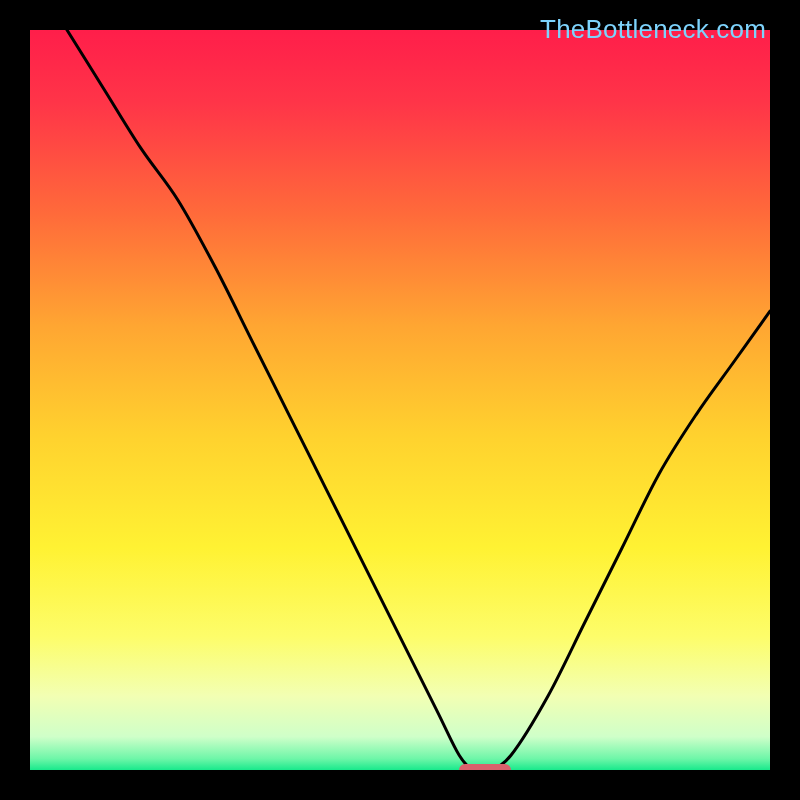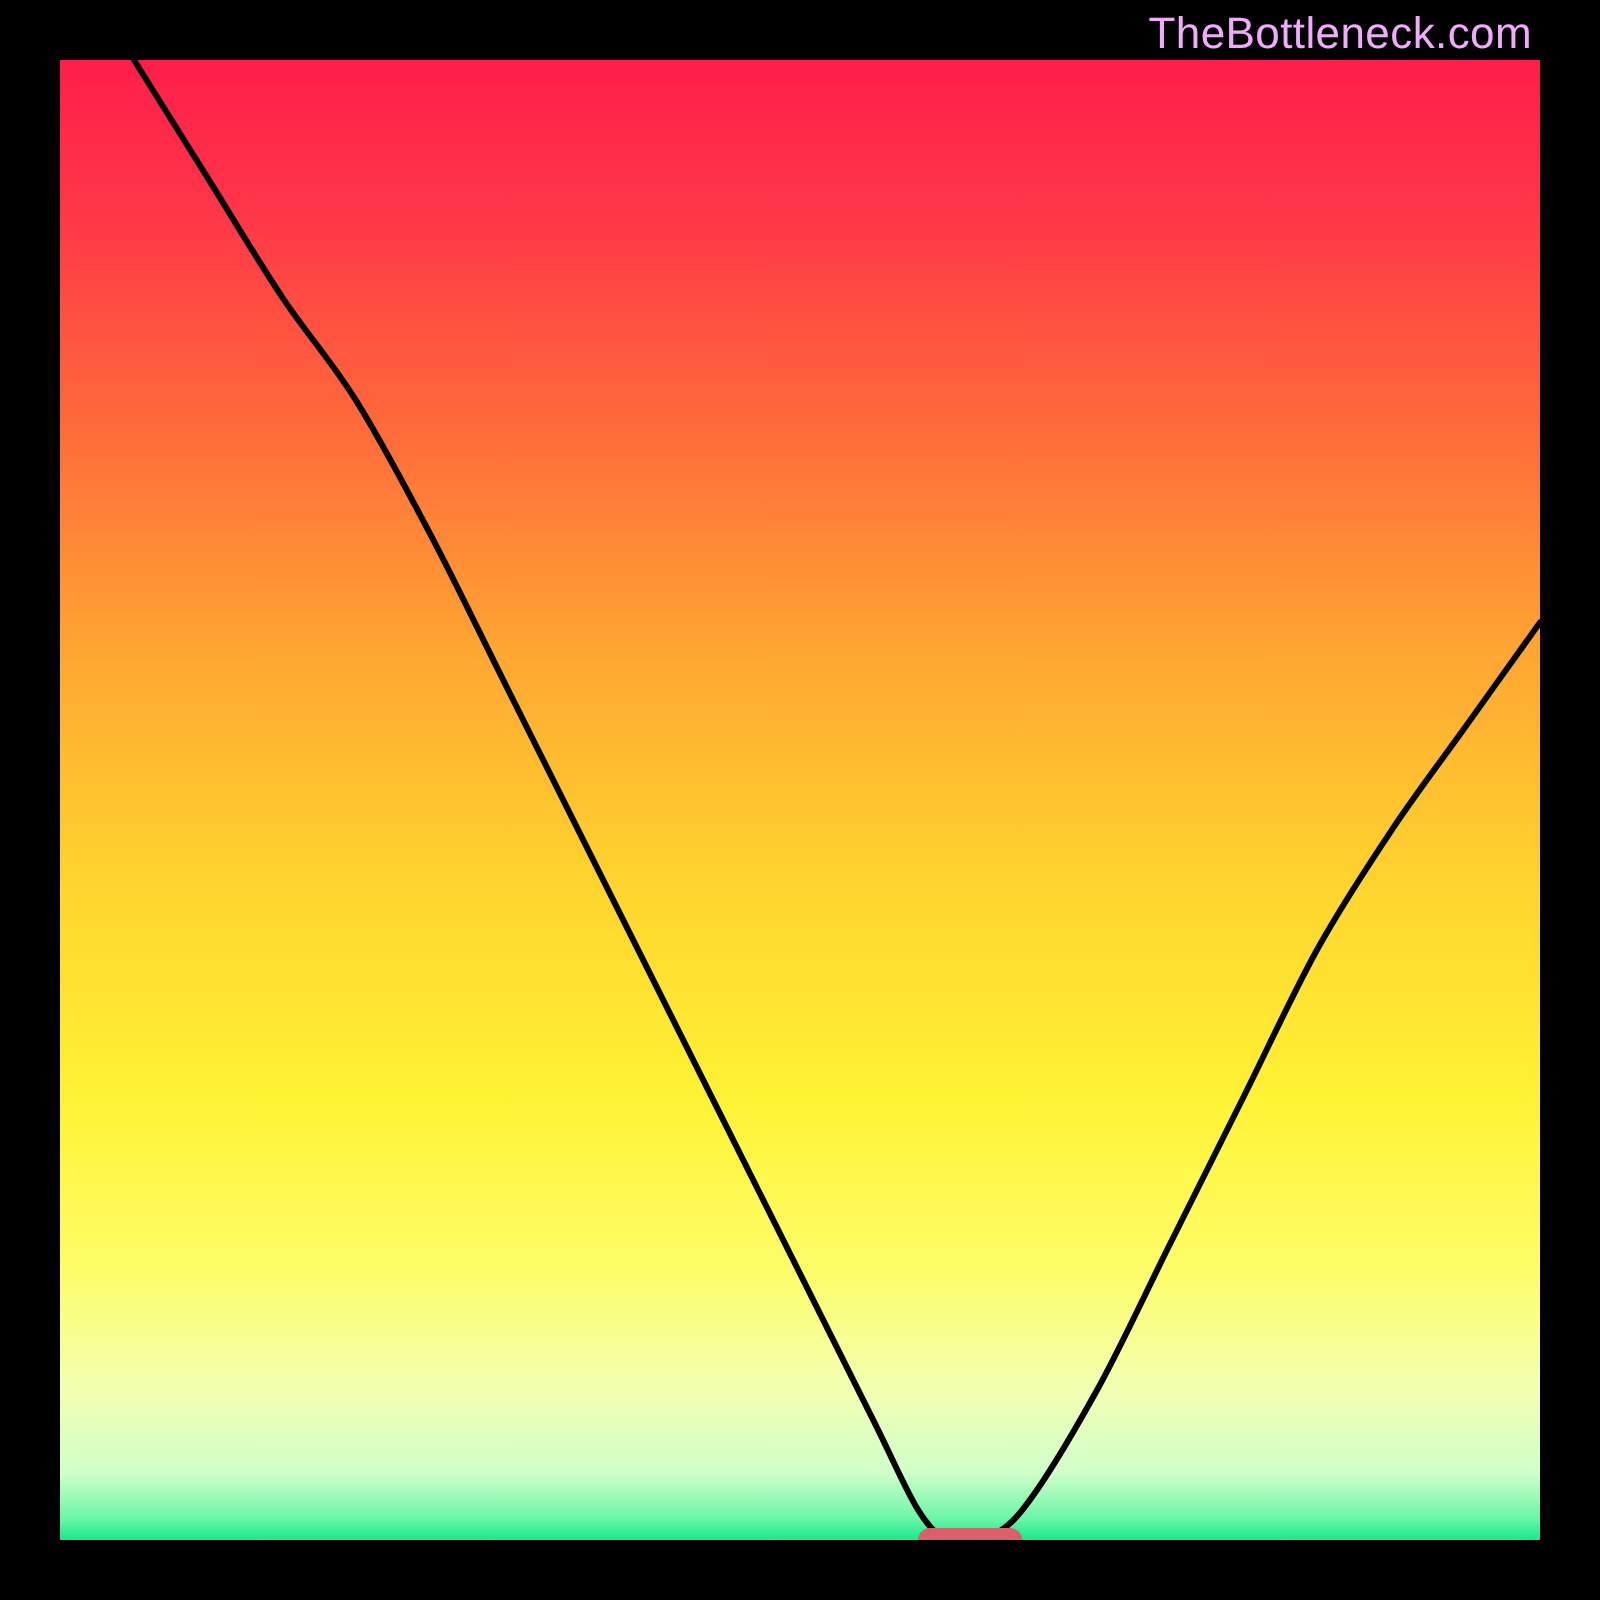--- a/index.html
+++ b/index.html
@@ -41,25 +41,25 @@
     height: 740px;
   }
   .marker {
     position: absolute;
     height: 12px;
     border-radius: 6px;
     background: #d9616c;
   }
   .watermark {
     position: absolute;
-    top: 4px;
+    top: 14px;
     right: 34px;
-    font-size: 22px;
+    font-size: 26px;
     font-weight: 500;
-    color: #f0abfc;
+    color: #7dd3fc;
     letter-spacing: 0.2px;
   }
 </style>
 </head>
 <body>
 
 <div class="frame">
 
   <div class="plot-area">
     <svg class="gradient" viewBox="0 0 740 740" preserveAspectRatio="none">

